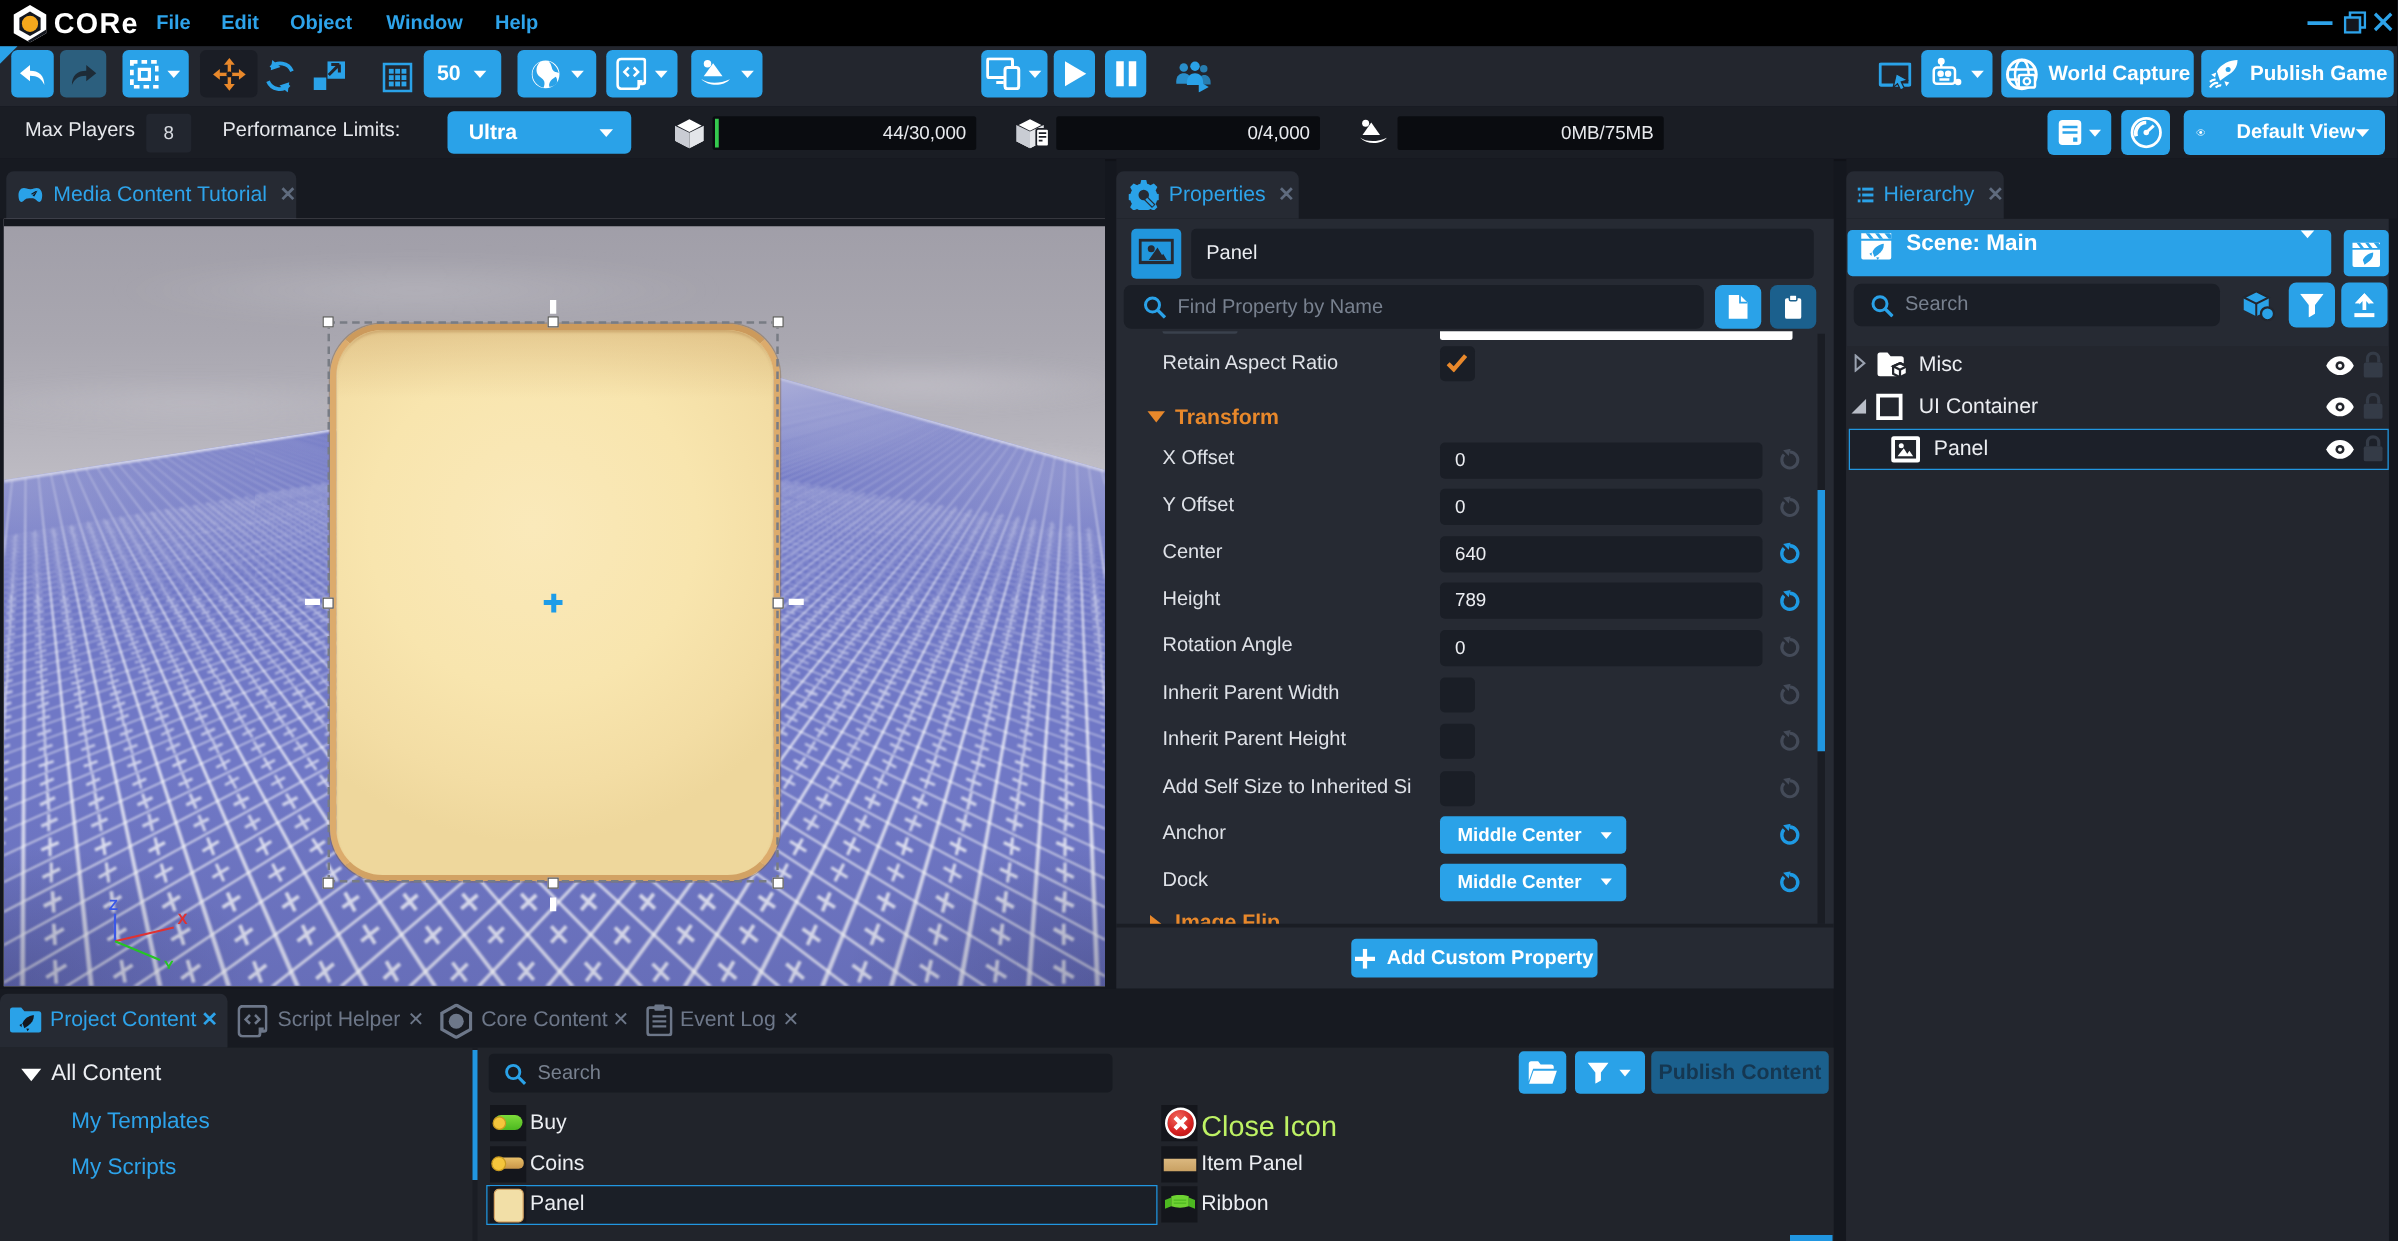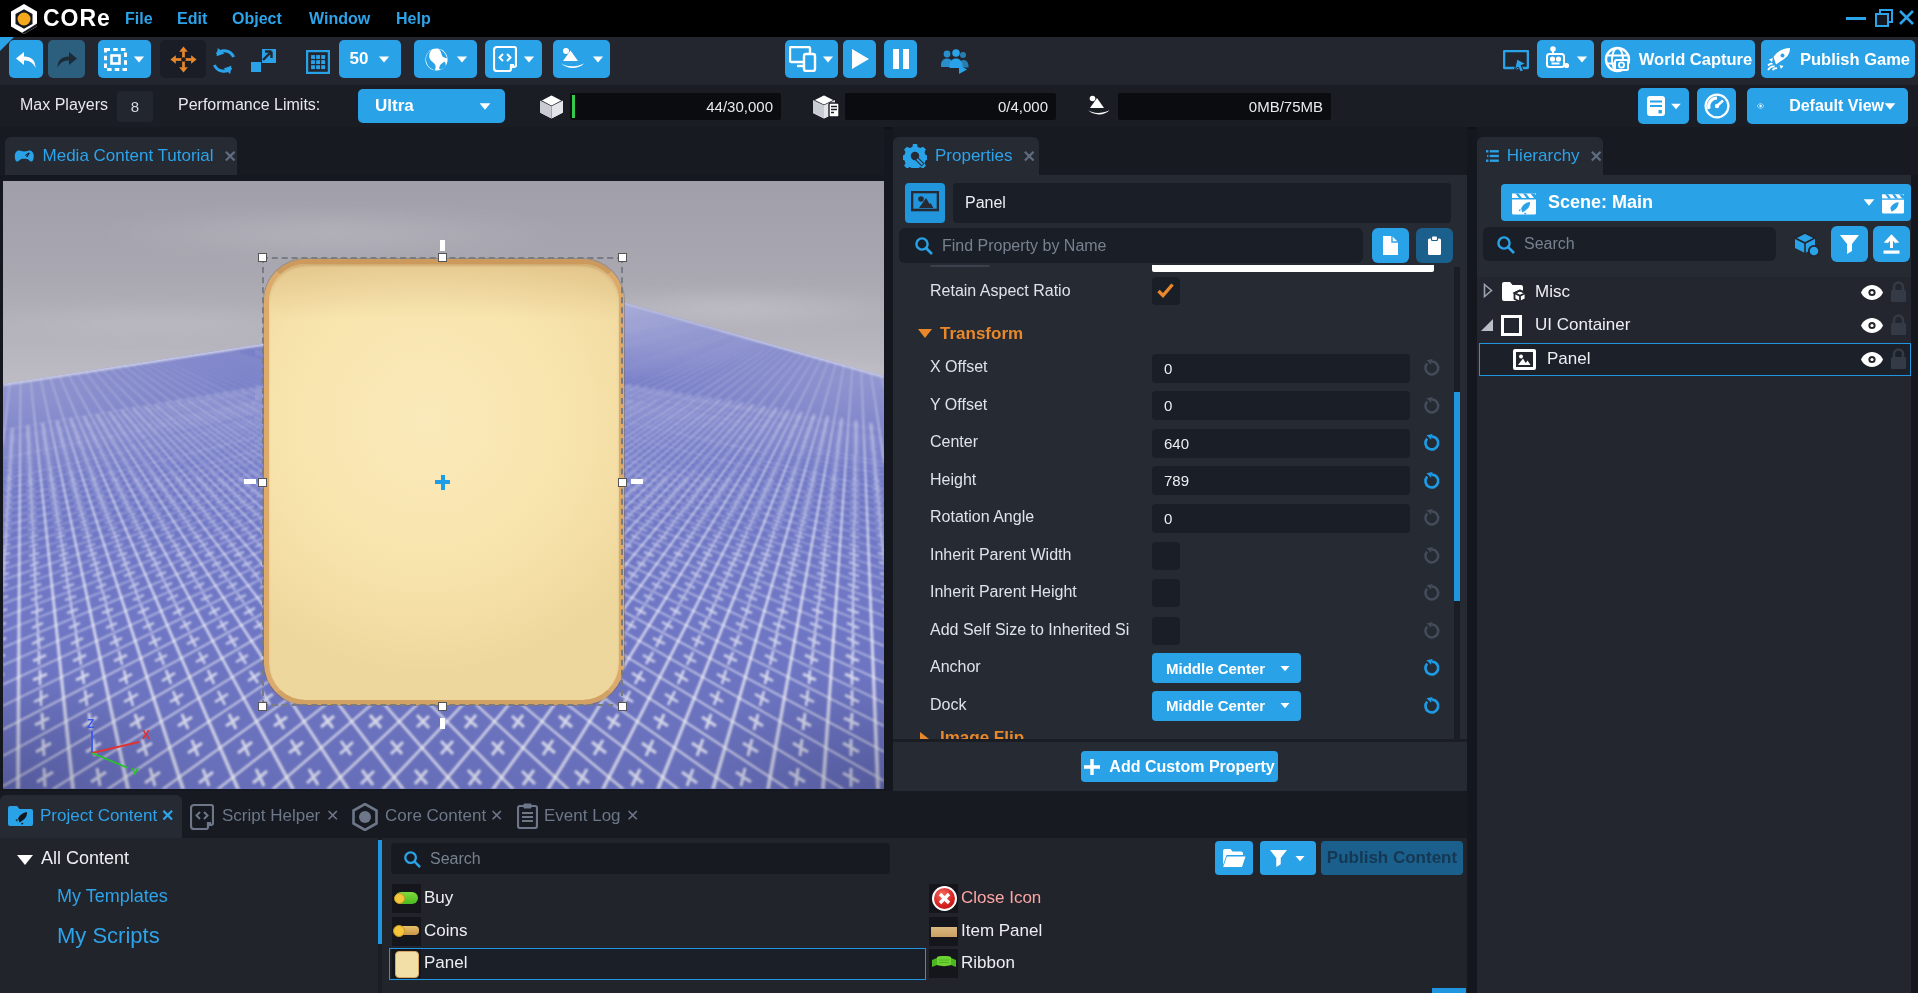--- a/index.html
+++ b/index.html
@@ -662,21 +662,21 @@
         <rect x="0" y="8.8" width="0" height="0"></rect>
         <rect x="7" y="17.6" width="17" height="4.4"></rect>
         <rect x="0" y="17.6" width="4.5" height="4.4"></rect>
       </g>
     </svg>
   <span class="tabtxt">Hierarchy</span>
   <span class="tabx">✕</span>
 </div>
 <div class="panelbody" style="left:1477px;top:175px;width:434px;height:818px">
 
-  <div class="abs" style="left:24px;top:9px;width:387px;height:37px;background:#2aa2e8;border-radius:4px;display:flex;align-items:center">
+  <div class="abs" style="left:1px;top:9px;width:387px;height:37px;background:#2aa2e8;border-radius:4px;display:flex;">
     <svg width="26" height="24" viewBox="0 0 26 24" style="margin-left:10px">
         <path d="M1 8.5 H25 V22 a1.5 1.5 0 0 1 -1.5 1.5 H2.5 A1.5 1.5 0 0 1 1 22 Z" fill="#fff"></path>
         <path d="M1 7 L1 2.5 L25 2.5 L25 7 Z" fill="#fff"></path>
         <path d="M4.5 2.5 l3.5 4.5 l3 0 l-3.5 -4.5 Z M12 2.5 l3.5 4.5 l3 0 L15 2.5 Z M19.5 2.5 l3.5 4.5 l2 0 L25 4 L23.5 2.5 Z" fill="#2aa2e8"></path>
         <path d="M19 11 C15 11.5 11.5 14 10 17.5 L11.5 21.5 L14.5 19.5 C17.8 17.3 19.3 14.5 19 11 Z" fill="#2aa2e8"></path>
         <path d="M9.5 18 L7.5 19 L9.2 20.8 Z M13 21.8 L14 24 L15.5 22 Z" fill="#2aa2e8"></path>
       </svg>
     <span style="color:#fff;font-weight:bold;font-size:18px;margin-left:11px">Scene: Main</span>
     <div class="caret" style="margin-left:auto;margin-right:13px;transform:scale(.9)"></div>
   </div>
@@ -799,21 +799,21 @@
     <rect x="1" y="3" width="19" height="22" rx="2" fill="none" stroke="#6d7789" stroke-width="2.2"></rect>
     <rect x="6.5" y="0.5" width="8" height="5" rx="1" fill="#6d7789"></rect>
     <path d="M5 10 H16 M5 14 H16 M5 18 H16" stroke="#6d7789" stroke-width="1.8"></path>
   </svg>
 <div class="txt" style="left:544px;top:806px;color:#6d7789;font-size:17px">Event Log</div>
 <div class="txt" style="left:626px;top:806px;color:#6d7789;font-size:16px">✕</div>
 
 <div class="abs" style="left:17px;top:855px;width:0;height:0;border-left:8px solid transparent;border-right:8px solid transparent;border-top:10px solid #fff"></div>
 <div class="txt" style="left:41px;top:848px;color:#eceef2;font-size:18px">All Content</div>
 <div class="txt" style="left:57px;top:886px;color:#2da3ea;font-size:18px">My Templates</div>
-<div class="txt" style="left:57px;top:923px;color:#2da3ea;font-size:22px">My Scripts</div>
+<div class="txt" style="left:57px;top:923px;color:#2da3ea;font-size:18px">My Scripts</div>
 <div class="txt" style="left:57px;top:1012px;color:#2da3ea;font-size:18px">My Materials</div>
 
 <div class="abs" style="left:378px;top:838px;width:4px;height:155px;background:#1a1d24"></div>
 <div class="abs" style="left:378px;top:840px;width:4px;height:104px;background:#2196e0"></div>
 
 <div class="abs" style="left:391px;top:843px;width:499px;height:31px;background:#171a21;border-radius:4px;display:flex;align-items:center">
   <svg width="18" height="18" viewBox="0 0 19 19" style="margin-left:12px">
       <circle cx="8" cy="8" r="5.6" fill="none" stroke="#2aa2e8" stroke-width="2.4"></circle>
       <path d="M12 12 L18 18" stroke="#2aa2e8" stroke-width="2.6"></path>
     </svg>
@@ -837,21 +837,21 @@
 </div>
 
 <div class="abs" style="left:392px;top:884px;width:29px;height:29px;background:#14161c"></div>
 <div class="txt" style="left:424px;top:888px;color:#eceef2;font-size:17px">Buy</div>
 <div class="abs" style="left:392px;top:917px;width:29px;height:29px;background:#14161c"></div>
 <div class="txt" style="left:424px;top:921px;color:#eceef2;font-size:17px">Coins</div>
 <div class="abs" style="left:389px;top:948px;width:537px;height:32px;background:#1b1f27;border:1.5px solid #2196e0;box-sizing:border-box"></div>
 <div class="abs" style="left:392px;top:949px;width:29px;height:29px;background:#14161c"></div>
 <div class="txt" style="left:424px;top:953px;color:#eceef2;font-size:17px">Panel</div>
 <div class="abs" style="left:929px;top:884px;width:29px;height:29px;background:#14161c"></div>
-<div class="txt" style="left:961px;top:888px;color:#fca5a5;font-size:17px">Close Icon</div>
+<div class="txt" style="left:961px;top:888px;color:#bef264;font-size:23px">Close Icon</div>
 <div class="abs" style="left:929px;top:917px;width:29px;height:29px;background:#14161c"></div>
 <div class="txt" style="left:961px;top:921px;color:#eceef2;font-size:17px">Item Panel</div>
 <div class="abs" style="left:929px;top:949px;width:29px;height:29px;background:#14161c"></div>
 <div class="txt" style="left:961px;top:953px;color:#eceef2;font-size:17px">Ribbon</div>
 
 <div class="abs" style="left:395px;top:892px;width:23px;height:12px;border-radius:6px;background:linear-gradient(#7edc3a,#4cb820)"></div>
 <circle></circle><div class="abs" style="left:394px;top:893px;width:9px;height:9px;border-radius:50%;background:#f5c63c;border:1px solid #c89a20"></div>
 <div class="abs" style="left:395px;top:926px;width:24px;height:9px;border-radius:4px;background:linear-gradient(#e8c06a,#c89548)"></div>
 <div class="abs" style="left:393px;top:925px;width:10px;height:10px;border-radius:50%;background:#f5c63c;border:1px solid #c89a20"></div>
 <div class="abs" style="left:395px;top:951px;width:22px;height:25px;border-radius:4px;background:#f2dfa7;border:1px solid #d8a766"></div>

